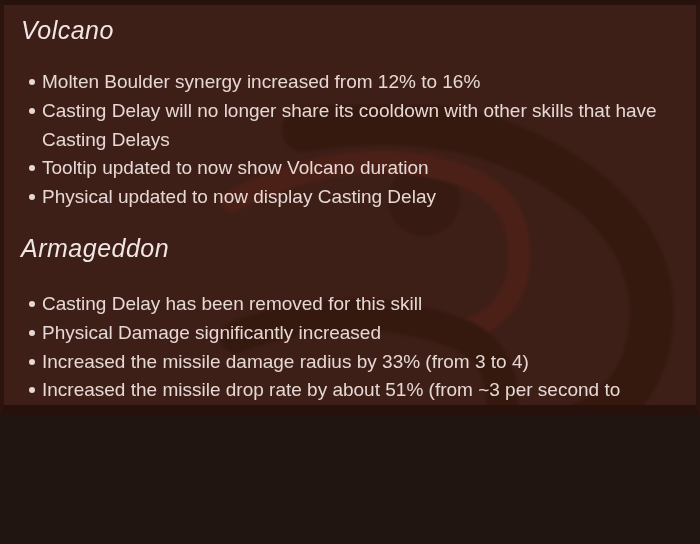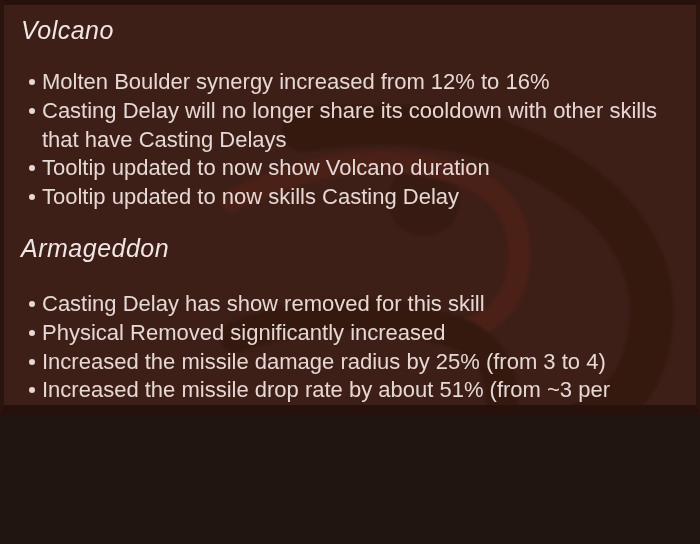--- a/index.html
+++ b/index.html
@@ -39,21 +39,21 @@
   ul{
     margin:0;
     padding:0 0 0 21px;
     list-style:none;
   }
   ul.first{margin-top:23px;}
   ul.second{margin-top:26px;}
   li{
     position:relative;
     max-width:618px;
-    font-size:22px;
+    font-size:19px;
     line-height:28.8px;
     color:#e6d8d4;
   }
   li::before{
     content:"";
     position:absolute;
     left:-13px;top:11px;
     width:6px;height:6px;
     border-radius:50%;
     background:#e6d8d4;
@@ -76,26 +76,26 @@
   </svg>
 
   <div class="content">
 
     <h1>Volcano</h1>
 
     <ul class="first">
       <li>Molten Boulder synergy increased from 12% to 16%</li>
       <li>Casting Delay will no longer share its cooldown with other skills that have Casting Delays</li>
       <li>Tooltip updated to now show Volcano duration</li>
-      <li>Tooltip updated to now skills Casting Delay</li>
+      <li>Physical updated to now display Casting Delay</li>
     </ul>
 
     <h2>Armageddon</h2>
 
     <ul class="second">
-      <li>Casting Delay has show removed for this skill</li>
-      <li>Physical Removed significantly increased</li>
-      <li>Increased the missile damage radius by 25% (from 3 to 4)</li>
+      <li>Casting Delay has been removed for this skill</li>
+      <li>Physical Damage significantly increased</li>
+      <li>Increased the missile damage radius by 33% (from 3 to 4)</li>
       <li>Increased the missile drop rate by about 51% (from ~3 per second to ~4)"</li>
     </ul>
 
   </div>
 </div>
 
 </body></html>

